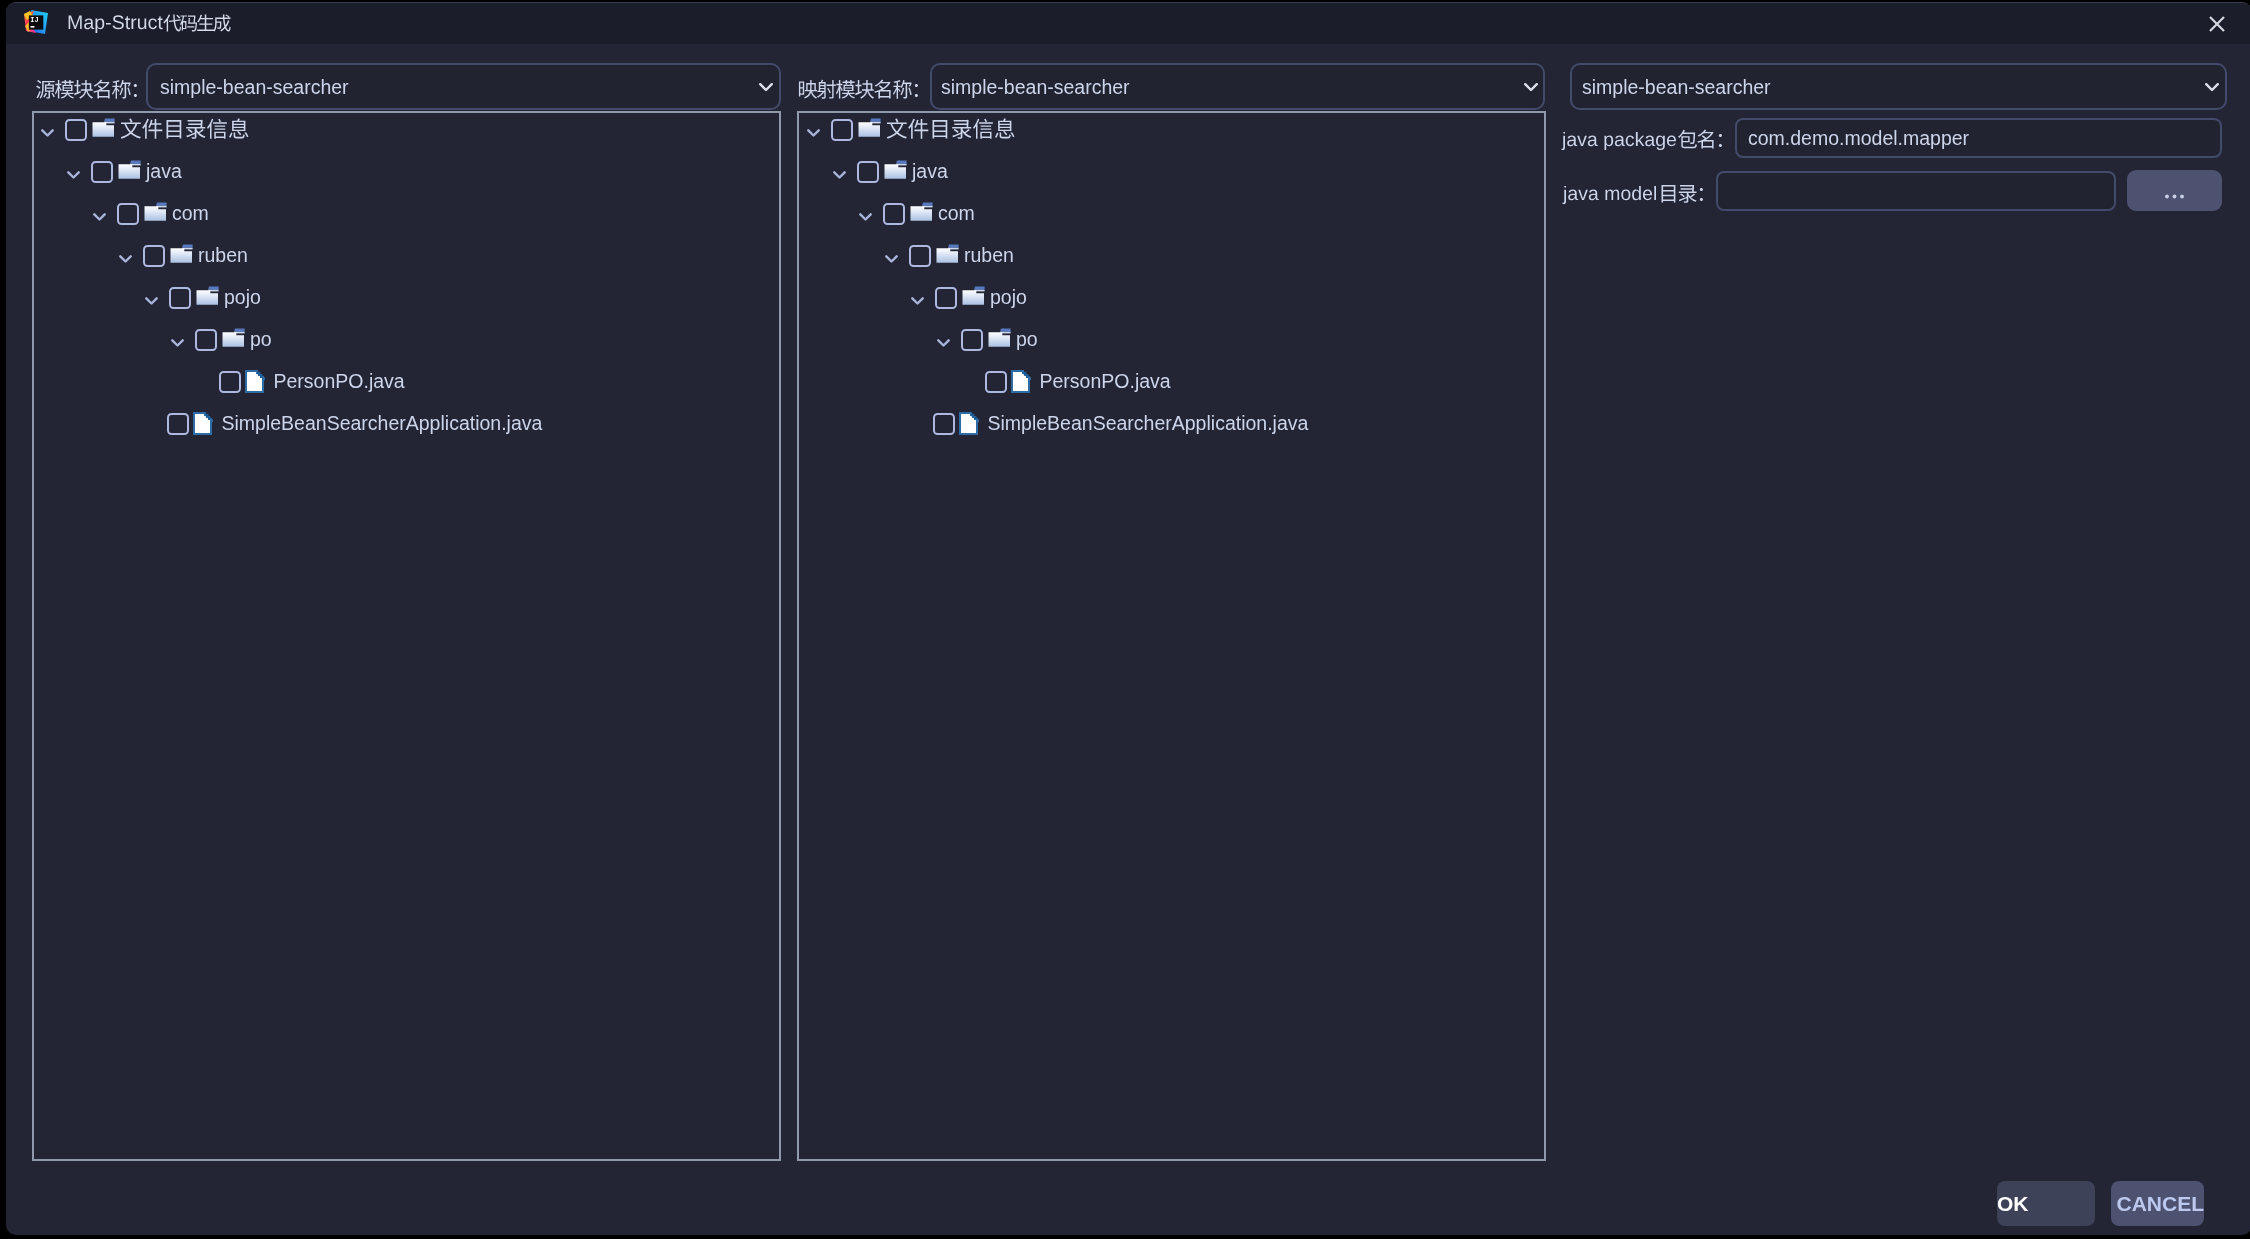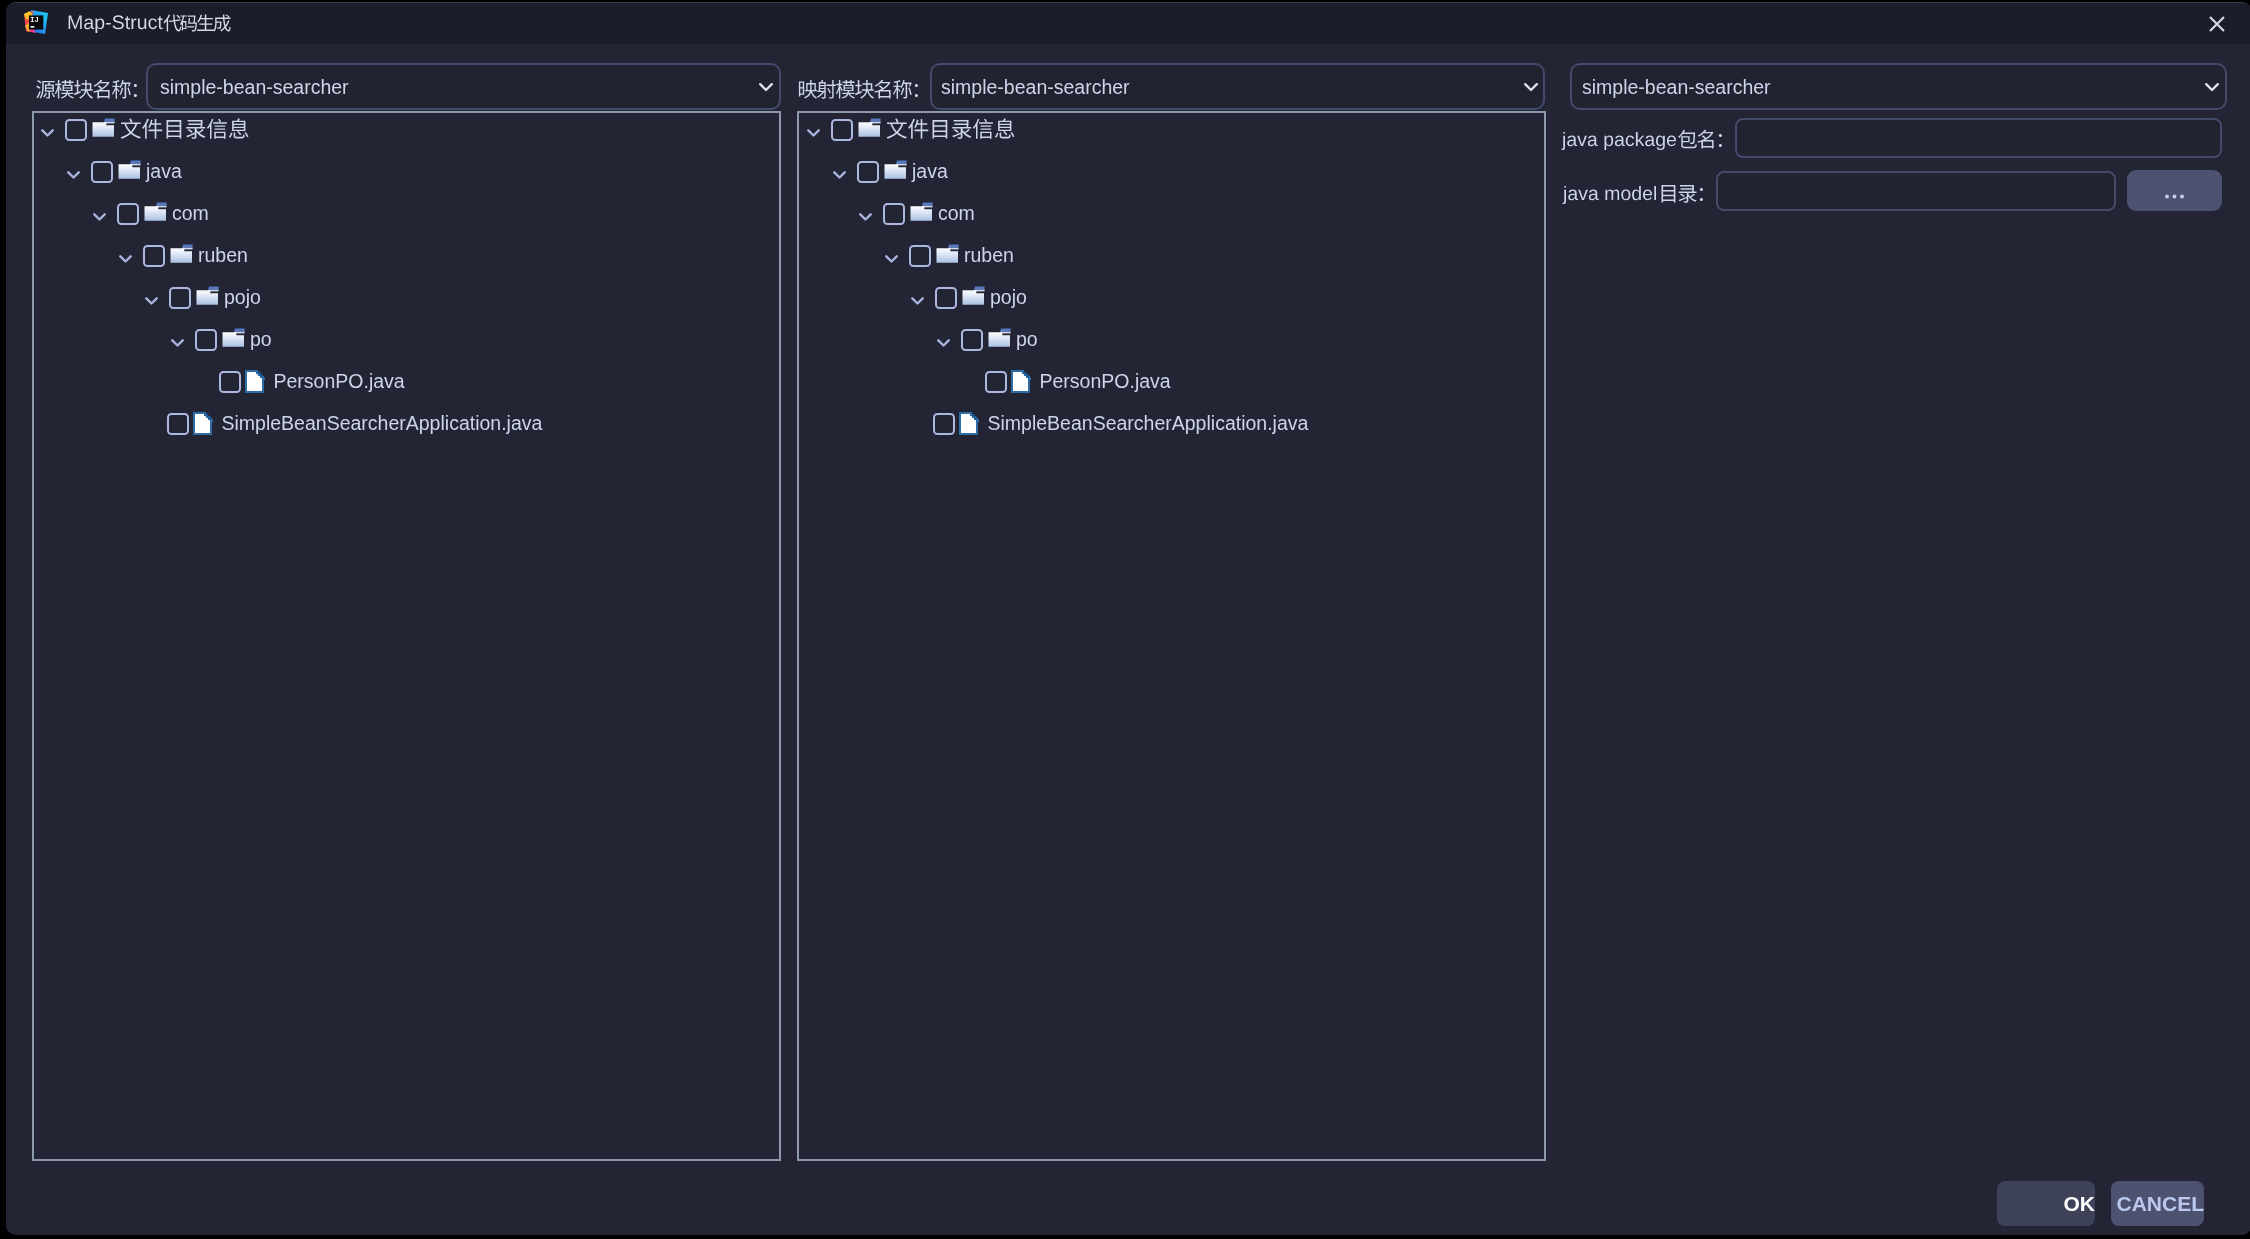--- a/index.html
+++ b/index.html
@@ -58,20 +58,21 @@
     <svg class="abs" style="left:2201px;top:82.5px" width="14" height="9" viewBox="0 0 14 9">
       <path d="M1.2 1.2 L7 7 L12.8 1.2" stroke="#dde1ec" stroke-width="2.4" fill="none" stroke-linecap="round" stroke-linejoin="round"></path>
     </svg>
 <svg style="position:absolute;left:1558px;top:106px;overflow:visible" width="118" height="60" viewBox="0 -40 118 60">
       <path d="M1.3 -12.5V-14.1H3.0V-12.5ZM3.0 1.3Q3.0 2.7 2.4 3.4Q1.9 4.0 0.7 4.0Q0.0 4.0 -0.5 4.0V2.6L0.1 2.7Q0.8 2.7 1.0 2.4Q1.3 2.0 1.3 1.0V-10.3H3.0Z M8.3 0.2Q6.7 0.2 5.9 -0.6Q5.2 -1.4 5.2 -2.9Q5.2 -4.5 6.2 -5.3Q7.3 -6.2 9.6 -6.2L11.9 -6.3V-6.8Q11.9 -8.1 11.4 -8.6Q10.9 -9.2 9.7 -9.2Q8.6 -9.2 8.0 -8.8Q7.5 -8.4 7.4 -7.6L5.6 -7.7Q6.1 -10.5 9.8 -10.5Q11.7 -10.5 12.7 -9.6Q13.7 -8.7 13.7 -7.0V-2.6Q13.7 -1.8 13.9 -1.4Q14.1 -1.1 14.6 -1.1Q14.9 -1.1 15.2 -1.1V-0.1Q14.5 0.1 13.9 0.1Q12.9 0.1 12.5 -0.4Q12.0 -0.9 12.0 -2.0H11.9Q11.3 -0.8 10.4 -0.3Q9.5 0.2 8.3 0.2ZM8.7 -1.1Q9.6 -1.1 10.3 -1.5Q11.1 -2.0 11.5 -2.7Q11.9 -3.4 11.9 -4.2V-5.1L10.0 -5.0Q8.8 -5.0 8.2 -4.8Q7.6 -4.6 7.3 -4.1Q6.9 -3.6 6.9 -2.8Q6.9 -2.0 7.4 -1.6Q7.8 -1.1 8.7 -1.1Z M21.0 0.0H19.0L15.2 -10.3H17.1L19.3 -3.6Q19.5 -3.2 20.0 -1.3L20.3 -2.5L20.7 -3.6L23.0 -10.3H24.9Z M28.9 0.2Q27.3 0.2 26.5 -0.6Q25.8 -1.4 25.8 -2.9Q25.8 -4.5 26.8 -5.3Q27.9 -6.2 30.2 -6.2L32.5 -6.3V-6.8Q32.5 -8.1 32.0 -8.6Q31.4 -9.2 30.3 -9.2Q29.2 -9.2 28.6 -8.8Q28.1 -8.4 28.0 -7.6L26.2 -7.7Q26.7 -10.5 30.3 -10.5Q32.3 -10.5 33.3 -9.6Q34.2 -8.7 34.2 -7.0V-2.6Q34.2 -1.8 34.4 -1.4Q34.6 -1.1 35.2 -1.1Q35.5 -1.1 35.8 -1.1V-0.1Q35.1 0.1 34.4 0.1Q33.5 0.1 33.1 -0.4Q32.6 -0.9 32.6 -2.0H32.5Q31.9 -0.8 31.0 -0.3Q30.1 0.2 28.9 0.2ZM29.3 -1.1Q30.2 -1.1 30.9 -1.5Q31.7 -2.0 32.1 -2.7Q32.5 -3.4 32.5 -4.2V-5.1L30.6 -5.0Q29.4 -5.0 28.8 -4.8Q28.2 -4.6 27.9 -4.1Q27.5 -3.6 27.5 -2.8Q27.5 -2.0 28.0 -1.6Q28.4 -1.1 29.3 -1.1Z M51.2 -5.2Q51.2 0.2 47.4 0.2Q45.0 0.2 44.2 -1.6H44.2Q44.2 -1.5 44.2 0.0V4.0H42.5V-8.2Q42.5 -9.8 42.4 -10.3H44.1Q44.1 -10.3 44.1 -10.0Q44.2 -9.8 44.2 -9.3Q44.2 -8.8 44.2 -8.6H44.2Q44.7 -9.6 45.4 -10.0Q46.2 -10.5 47.4 -10.5Q49.3 -10.5 50.3 -9.2Q51.2 -7.9 51.2 -5.2ZM49.4 -5.2Q49.4 -7.3 48.8 -8.2Q48.3 -9.2 47.0 -9.2Q46.0 -9.2 45.4 -8.7Q44.8 -8.3 44.5 -7.4Q44.2 -6.5 44.2 -5.0Q44.2 -3.0 44.9 -2.0Q45.5 -1.1 47.0 -1.1Q48.2 -1.1 48.8 -2.0Q49.4 -3.0 49.4 -5.2Z M56.0 0.2Q54.4 0.2 53.6 -0.6Q52.9 -1.4 52.9 -2.9Q52.9 -4.5 53.9 -5.3Q55.0 -6.2 57.3 -6.2L59.6 -6.3V-6.8Q59.6 -8.1 59.1 -8.6Q58.6 -9.2 57.4 -9.2Q56.3 -9.2 55.7 -8.8Q55.2 -8.4 55.1 -7.6L53.3 -7.7Q53.8 -10.5 57.5 -10.5Q59.4 -10.5 60.4 -9.6Q61.4 -8.7 61.4 -7.0V-2.6Q61.4 -1.8 61.6 -1.4Q61.8 -1.1 62.3 -1.1Q62.6 -1.1 62.9 -1.1V-0.1Q62.2 0.1 61.6 0.1Q60.6 0.1 60.2 -0.4Q59.7 -0.9 59.7 -2.0H59.6Q59.0 -0.8 58.1 -0.3Q57.2 0.2 56.0 0.2ZM56.4 -1.1Q57.3 -1.1 58.0 -1.5Q58.8 -2.0 59.2 -2.7Q59.6 -3.4 59.6 -4.2V-5.1L57.7 -5.0Q56.5 -5.0 55.9 -4.8Q55.3 -4.6 55.0 -4.1Q54.6 -3.6 54.6 -2.8Q54.6 -2.0 55.1 -1.6Q55.5 -1.1 56.4 -1.1Z M65.5 -5.2Q65.5 -3.1 66.1 -2.2Q66.8 -1.2 68.1 -1.2Q69.0 -1.2 69.6 -1.7Q70.2 -2.2 70.4 -3.2L72.1 -3.1Q71.9 -1.6 70.8 -0.7Q69.8 0.2 68.1 0.2Q66.0 0.2 64.8 -1.2Q63.7 -2.5 63.7 -5.2Q63.7 -7.8 64.9 -9.1Q66.0 -10.5 68.1 -10.5Q69.7 -10.5 70.7 -9.7Q71.8 -8.9 72.1 -7.4L70.3 -7.3Q70.2 -8.1 69.6 -8.6Q69.1 -9.2 68.1 -9.2Q66.7 -9.2 66.1 -8.2Q65.5 -7.3 65.5 -5.2Z M80.4 0.0 76.9 -4.7 75.7 -3.7V0.0H73.9V-14.1H75.7V-5.3L80.2 -10.3H82.2L78.0 -5.9L82.4 0.0Z M86.3 0.2Q84.8 0.2 84.0 -0.6Q83.2 -1.4 83.2 -2.9Q83.2 -4.5 84.3 -5.3Q85.3 -6.2 87.7 -6.2L90.0 -6.3V-6.8Q90.0 -8.1 89.4 -8.6Q88.9 -9.2 87.8 -9.2Q86.6 -9.2 86.1 -8.8Q85.6 -8.4 85.5 -7.6L83.7 -7.7Q84.1 -10.5 87.8 -10.5Q89.7 -10.5 90.7 -9.6Q91.7 -8.7 91.7 -7.0V-2.6Q91.7 -1.8 91.9 -1.4Q92.1 -1.1 92.7 -1.1Q92.9 -1.1 93.2 -1.1V-0.1Q92.6 0.1 91.9 0.1Q90.9 0.1 90.5 -0.4Q90.1 -0.9 90.0 -2.0H90.0Q89.3 -0.8 88.4 -0.3Q87.6 0.2 86.3 0.2ZM86.7 -1.1Q87.7 -1.1 88.4 -1.5Q89.1 -2.0 89.5 -2.7Q90.0 -3.4 90.0 -4.2V-5.1L88.1 -5.0Q86.9 -5.0 86.3 -4.8Q85.6 -4.6 85.3 -4.1Q85.0 -3.6 85.0 -2.8Q85.0 -2.0 85.4 -1.6Q85.9 -1.1 86.7 -1.1Z M98.4 4.0Q96.8 4.0 95.8 3.4Q94.8 2.7 94.5 1.5L96.2 1.3Q96.4 2.0 97.0 2.4Q97.5 2.7 98.5 2.7Q101.1 2.7 101.1 -0.3V-1.9H101.0Q100.5 -0.9 99.7 -0.4Q98.9 0.1 97.7 0.1Q95.8 0.1 94.9 -1.2Q94.0 -2.4 94.0 -5.1Q94.0 -7.9 95.0 -9.2Q96.0 -10.5 97.9 -10.5Q99.0 -10.5 99.8 -10.0Q100.6 -9.5 101.1 -8.5H101.1Q101.1 -8.8 101.1 -9.5Q101.1 -10.2 101.2 -10.3H102.8Q102.8 -9.8 102.8 -8.2V-0.3Q102.8 4.0 98.4 4.0ZM101.1 -5.2Q101.1 -6.4 100.7 -7.3Q100.4 -8.2 99.7 -8.7Q99.1 -9.2 98.3 -9.2Q97.0 -9.2 96.4 -8.2Q95.8 -7.3 95.8 -5.2Q95.8 -3.0 96.4 -2.1Q96.9 -1.2 98.3 -1.2Q99.1 -1.2 99.7 -1.7Q100.4 -2.1 100.7 -3.0Q101.1 -3.9 101.1 -5.2Z M106.7 -4.8Q106.7 -3.0 107.4 -2.1Q108.2 -1.1 109.6 -1.1Q110.7 -1.1 111.4 -1.5Q112.0 -2.0 112.3 -2.7L113.8 -2.2Q112.8 0.2 109.6 0.2Q107.3 0.2 106.1 -1.2Q104.9 -2.5 104.9 -5.2Q104.9 -7.8 106.1 -9.1Q107.3 -10.5 109.5 -10.5Q114.0 -10.5 114.0 -5.0V-4.8ZM112.3 -6.1Q112.1 -7.7 111.4 -8.5Q110.8 -9.2 109.5 -9.2Q108.2 -9.2 107.5 -8.4Q106.8 -7.6 106.7 -6.1Z" fill="#cdd5eb" fill-opacity="1.0"></path>
     </svg>
 <svg style="position:absolute;left:1674px;top:106.5px;overflow:visible" width="61" height="60" viewBox="0 -40 61 60">
       <path d="M5.5 -17.2C4.3 -14.4 2.3 -11.8 0.0 -10.2C0.4 -9.9 1.0 -9.3 1.3 -9.0C2.5 -10.1 3.7 -11.4 4.8 -12.9H15.5C15.4 -7.2 15.2 -5.2 14.8 -4.7C14.6 -4.4 14.4 -4.4 14.1 -4.4C13.7 -4.4 12.9 -4.4 12.0 -4.5C12.2 -4.1 12.4 -3.5 12.4 -3.0C13.4 -3.0 14.3 -3.0 14.8 -3.0C15.4 -3.1 15.8 -3.3 16.1 -3.7C16.7 -4.5 16.9 -6.9 17.1 -13.7C17.1 -13.9 17.1 -14.4 17.1 -14.4H5.8C6.2 -15.2 6.6 -16.0 7.0 -16.8ZM4.8 -9.4H10.2V-6.1H4.8ZM3.3 -10.8V-1.7C3.3 0.7 4.2 1.2 7.5 1.2C8.2 1.2 14.4 1.2 15.2 1.2C18.0 1.2 18.6 0.4 18.9 -2.3C18.5 -2.3 17.8 -2.6 17.4 -2.8C17.2 -0.7 16.9 -0.2 15.2 -0.2C13.8 -0.2 8.4 -0.2 7.4 -0.2C5.2 -0.2 4.8 -0.5 4.8 -1.7V-4.8H11.6V-10.8Z M23.7 -10.8C24.7 -10.1 25.9 -9.1 26.8 -8.3C24.4 -7.0 21.8 -6.1 19.3 -5.6C19.5 -5.2 19.9 -4.6 20.1 -4.2C21.2 -4.4 22.3 -4.8 23.4 -5.2V1.6H25.0V0.6H34.1V1.6H35.6V-6.9H27.5C30.9 -8.8 33.8 -11.3 35.5 -14.5L34.5 -15.2L34.2 -15.1H27.0C27.5 -15.7 27.9 -16.3 28.3 -16.9L26.6 -17.2C25.4 -15.2 23.1 -13.0 19.7 -11.4C20.1 -11.1 20.6 -10.6 20.8 -10.2C22.7 -11.2 24.3 -12.4 25.7 -13.7H33.3C32.0 -11.9 30.3 -10.4 28.2 -9.1C27.3 -9.9 25.9 -10.9 24.8 -11.7ZM34.1 -0.9H25.0V-5.5H34.1Z M42.4 -9.9C43.2 -9.9 44.0 -10.5 44.0 -11.4C44.0 -12.4 43.2 -13.0 42.4 -13.0C41.6 -13.0 40.8 -12.4 40.8 -11.4C40.8 -10.5 41.6 -9.9 42.4 -9.9ZM42.4 0.1C43.2 0.1 44.0 -0.5 44.0 -1.4C44.0 -2.4 43.2 -3.0 42.4 -3.0C41.6 -3.0 40.8 -2.4 40.8 -1.4C40.8 -0.5 41.6 0.1 42.4 0.1Z" fill="#cdd5eb" fill-opacity="1.0"></path>
     </svg>
 <div class="abs" style="left:1731px;top:118px;width:487px;height:40px;background:#212330;border:2px solid #434a6b;border-radius:8px"></div>
+<div class="abs" style="left:1744px;top:117px;width:460px;height:42px;line-height:42px;font-size:19.5px;color:#cdd5eb">com.demo.model.mapper</div>
 <svg style="position:absolute;left:1559px;top:160px;overflow:visible" width="98" height="60" viewBox="0 -40 98 60">
       <path d="M1.3 -12.5V-14.1H3.0V-12.5ZM3.0 1.3Q3.0 2.7 2.4 3.4Q1.9 4.0 0.7 4.0Q0.0 4.0 -0.5 4.0V2.6L0.1 2.7Q0.8 2.7 1.0 2.4Q1.3 2.0 1.3 1.0V-10.3H3.0Z M8.3 0.2Q6.7 0.2 5.9 -0.6Q5.2 -1.4 5.2 -2.9Q5.2 -4.5 6.2 -5.3Q7.3 -6.2 9.6 -6.2L11.9 -6.3V-6.8Q11.9 -8.1 11.4 -8.6Q10.9 -9.2 9.7 -9.2Q8.6 -9.2 8.0 -8.8Q7.5 -8.4 7.4 -7.6L5.6 -7.7Q6.1 -10.5 9.8 -10.5Q11.7 -10.5 12.7 -9.6Q13.7 -8.7 13.7 -7.0V-2.6Q13.7 -1.8 13.9 -1.4Q14.1 -1.1 14.6 -1.1Q14.9 -1.1 15.2 -1.1V-0.1Q14.5 0.1 13.9 0.1Q12.9 0.1 12.5 -0.4Q12.0 -0.9 12.0 -2.0H11.9Q11.3 -0.8 10.4 -0.3Q9.5 0.2 8.3 0.2ZM8.7 -1.1Q9.6 -1.1 10.3 -1.5Q11.1 -2.0 11.5 -2.7Q11.9 -3.4 11.9 -4.2V-5.1L10.0 -5.0Q8.8 -5.0 8.2 -4.8Q7.6 -4.6 7.3 -4.1Q6.9 -3.6 6.9 -2.8Q6.9 -2.0 7.4 -1.6Q7.8 -1.1 8.7 -1.1Z M21.0 0.0H19.0L15.2 -10.3H17.1L19.3 -3.6Q19.5 -3.2 20.0 -1.3L20.3 -2.5L20.7 -3.6L23.0 -10.3H24.9Z M28.9 0.2Q27.3 0.2 26.5 -0.6Q25.8 -1.4 25.8 -2.9Q25.8 -4.5 26.8 -5.3Q27.9 -6.2 30.2 -6.2L32.5 -6.3V-6.8Q32.5 -8.1 32.0 -8.6Q31.4 -9.2 30.3 -9.2Q29.2 -9.2 28.6 -8.8Q28.1 -8.4 28.0 -7.6L26.2 -7.7Q26.7 -10.5 30.3 -10.5Q32.3 -10.5 33.3 -9.6Q34.2 -8.7 34.2 -7.0V-2.6Q34.2 -1.8 34.4 -1.4Q34.6 -1.1 35.2 -1.1Q35.5 -1.1 35.8 -1.1V-0.1Q35.1 0.1 34.4 0.1Q33.5 0.1 33.1 -0.4Q32.6 -0.9 32.6 -2.0H32.5Q31.9 -0.8 31.0 -0.3Q30.1 0.2 28.9 0.2ZM29.3 -1.1Q30.2 -1.1 30.9 -1.5Q31.7 -2.0 32.1 -2.7Q32.5 -3.4 32.5 -4.2V-5.1L30.6 -5.0Q29.4 -5.0 28.8 -4.8Q28.2 -4.6 27.9 -4.1Q27.5 -3.6 27.5 -2.8Q27.5 -2.0 28.0 -1.6Q28.4 -1.1 29.3 -1.1Z M48.5 0.0V-6.5Q48.5 -8.0 48.1 -8.6Q47.7 -9.2 46.6 -9.2Q45.5 -9.2 44.9 -8.3Q44.2 -7.5 44.2 -6.0V0.0H42.5V-8.1Q42.5 -9.9 42.5 -10.3H44.1Q44.1 -10.3 44.1 -10.0Q44.1 -9.8 44.1 -9.6Q44.2 -9.3 44.2 -8.5H44.2Q44.8 -9.6 45.5 -10.1Q46.2 -10.5 47.2 -10.5Q48.4 -10.5 49.1 -10.0Q49.7 -9.6 50.0 -8.5H50.0Q50.6 -9.6 51.3 -10.0Q52.1 -10.5 53.2 -10.5Q54.7 -10.5 55.4 -9.6Q56.1 -8.8 56.1 -6.9V0.0H54.5V-6.5Q54.5 -8.0 54.0 -8.6Q53.6 -9.2 52.6 -9.2Q51.4 -9.2 50.8 -8.3Q50.2 -7.5 50.2 -6.0V0.0Z M67.5 -5.2Q67.5 -2.5 66.3 -1.1Q65.1 0.2 62.8 0.2Q60.6 0.2 59.4 -1.2Q58.3 -2.6 58.3 -5.2Q58.3 -10.5 62.9 -10.5Q65.2 -10.5 66.3 -9.2Q67.5 -7.9 67.5 -5.2ZM65.7 -5.2Q65.7 -7.3 65.0 -8.3Q64.4 -9.2 62.9 -9.2Q61.4 -9.2 60.7 -8.2Q60.1 -7.3 60.1 -5.2Q60.1 -3.1 60.7 -2.1Q61.4 -1.1 62.8 -1.1Q64.3 -1.1 65.0 -2.1Q65.7 -3.1 65.7 -5.2Z M76.1 -1.7Q75.6 -0.7 74.8 -0.2Q74.0 0.2 72.9 0.2Q70.9 0.2 70.0 -1.1Q69.1 -2.4 69.1 -5.1Q69.1 -10.5 72.9 -10.5Q74.1 -10.5 74.8 -10.1Q75.6 -9.6 76.1 -8.7H76.1L76.1 -9.9V-14.1H77.8V-2.1Q77.8 -0.5 77.9 0.0H76.2Q76.2 -0.2 76.2 -0.7Q76.1 -1.3 76.1 -1.7ZM70.9 -5.2Q70.9 -3.0 71.5 -2.1Q72.0 -1.1 73.3 -1.1Q74.8 -1.1 75.4 -2.1Q76.1 -3.2 76.1 -5.3Q76.1 -7.3 75.4 -8.3Q74.8 -9.2 73.3 -9.2Q72.0 -9.2 71.5 -8.3Q70.9 -7.3 70.9 -5.2Z M81.8 -4.8Q81.8 -3.0 82.5 -2.1Q83.2 -1.1 84.6 -1.1Q85.7 -1.1 86.4 -1.5Q87.1 -2.0 87.3 -2.7L88.8 -2.2Q87.9 0.2 84.6 0.2Q82.3 0.2 81.1 -1.2Q80.0 -2.5 80.0 -5.2Q80.0 -7.8 81.1 -9.1Q82.3 -10.5 84.6 -10.5Q89.1 -10.5 89.1 -5.0V-4.8ZM87.3 -6.1Q87.2 -7.7 86.5 -8.5Q85.8 -9.2 84.5 -9.2Q83.3 -9.2 82.6 -8.4Q81.8 -7.6 81.8 -6.1Z M91.3 0.0V-14.1H93.0V0.0Z" fill="#cdd5eb" fill-opacity="1.0"></path>
     </svg>
 <svg style="position:absolute;left:1655px;top:160.5px;overflow:visible" width="61" height="60" viewBox="0 -40 61 60">
       <path d="M4.1 -9.6H14.8V-6.2H4.1ZM4.1 -11.1V-14.4H14.8V-11.1ZM4.1 -4.8H14.8V-1.4H4.1ZM2.5 -15.9V1.5H4.1V0.1H14.8V1.5H16.4V-15.9Z M21.0 -6.5C22.4 -5.7 24.0 -4.6 24.7 -3.8L25.8 -4.9C25.0 -5.6 23.4 -6.7 22.1 -7.4ZM21.0 -16.0V-14.6H33.4L33.3 -12.7H21.6V-11.3H33.2L33.1 -9.4H19.7V-8.1H27.7V-4.3C24.7 -3.1 21.7 -1.9 19.7 -1.1L20.5 0.3C22.5 -0.6 25.2 -1.7 27.7 -2.9V-0.0C27.7 0.2 27.6 0.3 27.3 0.3C26.9 0.4 25.8 0.4 24.6 0.3C24.8 0.7 25.1 1.3 25.1 1.7C26.7 1.7 27.8 1.7 28.4 1.4C29.1 1.2 29.3 0.9 29.3 -0.0V-4.8C31.0 -2.2 33.6 -0.2 36.7 0.8C36.9 0.4 37.4 -0.2 37.7 -0.5C35.5 -1.1 33.6 -2.2 32.1 -3.6C33.4 -4.4 34.9 -5.5 36.1 -6.6L34.8 -7.5C33.9 -6.6 32.4 -5.4 31.1 -4.6C30.4 -5.4 29.7 -6.4 29.3 -7.4V-8.1H37.5V-9.4H34.7C34.9 -11.5 35.0 -14.0 35.1 -16.0L33.9 -16.1L33.6 -16.0Z M42.4 -9.9C43.2 -9.9 44.0 -10.5 44.0 -11.4C44.0 -12.4 43.2 -13.0 42.4 -13.0C41.6 -13.0 40.8 -12.4 40.8 -11.4C40.8 -10.5 41.6 -9.9 42.4 -9.9ZM42.4 0.1C43.2 0.1 44.0 -0.5 44.0 -1.4C44.0 -2.4 43.2 -3.0 42.4 -3.0C41.6 -3.0 40.8 -2.4 40.8 -1.4C40.8 -0.5 41.6 0.1 42.4 0.1Z" fill="#cdd5eb" fill-opacity="1.0"></path>
     </svg>
 <div class="abs" style="left:1712px;top:171px;width:400px;height:40px;background:#212330;border:2px solid #434a6b;border-radius:8px"></div>
 <div class="abs" style="left:2123px;top:170px;width:95px;height:41px;background:#4c5270;border-radius:9px"></div>
 <svg class="abs" style="left:2160px;top:193px" width="22" height="7" viewBox="0 0 22 7">
       <circle cx="3" cy="3.5" r="1.9" fill="#c6cfe6"></circle>
@@ -313,14 +314,14 @@
     </svg>
     <div class="abs" style="left:1035.5px;top:360px;height:42px;line-height:42px;font-size:19.5px;color:#cdd5eb;white-space:nowrap">PersonPO.java</div>
 <div class="abs" style="left:929px;top:413px;width:22px;height:22px;border:2.5px solid #adb8e0;border-radius:4.5px"></div>
     <svg class="abs" style="left:955px;top:411.5px" width="21" height="23" viewBox="0 0 21 23">
       <path d="M1 1 L12 1 L12 3 L14 3 L14 5 L16 5 L16 7 L18 7 L18 22 L1 22 Z" fill="#ffffff" stroke="#2d6ca5" stroke-width="2"></path>
       <rect x="12.6" y="1.8" width="2.8" height="2.8" fill="#1c5a96"></rect>
       <rect x="15" y="4.6" width="2.8" height="2.8" fill="#1c5a96"></rect>
       <rect x="17.4" y="7.4" width="2.6" height="2.8" fill="#2d6ca5"></rect>
     </svg>
     <div class="abs" style="left:983.5px;top:402px;height:42px;line-height:42px;font-size:19.5px;color:#cdd5eb;white-space:nowrap">SimpleBeanSearcherApplication.java</div>
-<div class="abs" style="left:1993px;top:1181px;width:98px;height:45px;background:#3e4258;border-radius:8px;text-align:right;line-height:45px;font-size:21px;font-weight:bold;color:#ffffff">OK</div>
+<div class="abs" style="left:1993px;top:1181px;width:98px;height:45px;background:#3e4258;border-radius:8px;text-align:left;line-height:45px;font-size:21px;font-weight:bold;color:#ffffff">OK</div>
 <div class="abs" style="left:2107px;top:1181px;width:93px;height:45px;background:#4c5270;border-radius:8px;text-align:right;line-height:45px;font-size:21px;font-weight:bold;color:#bcc8ee">CANCEL</div>
 </div>
 </body></html>

